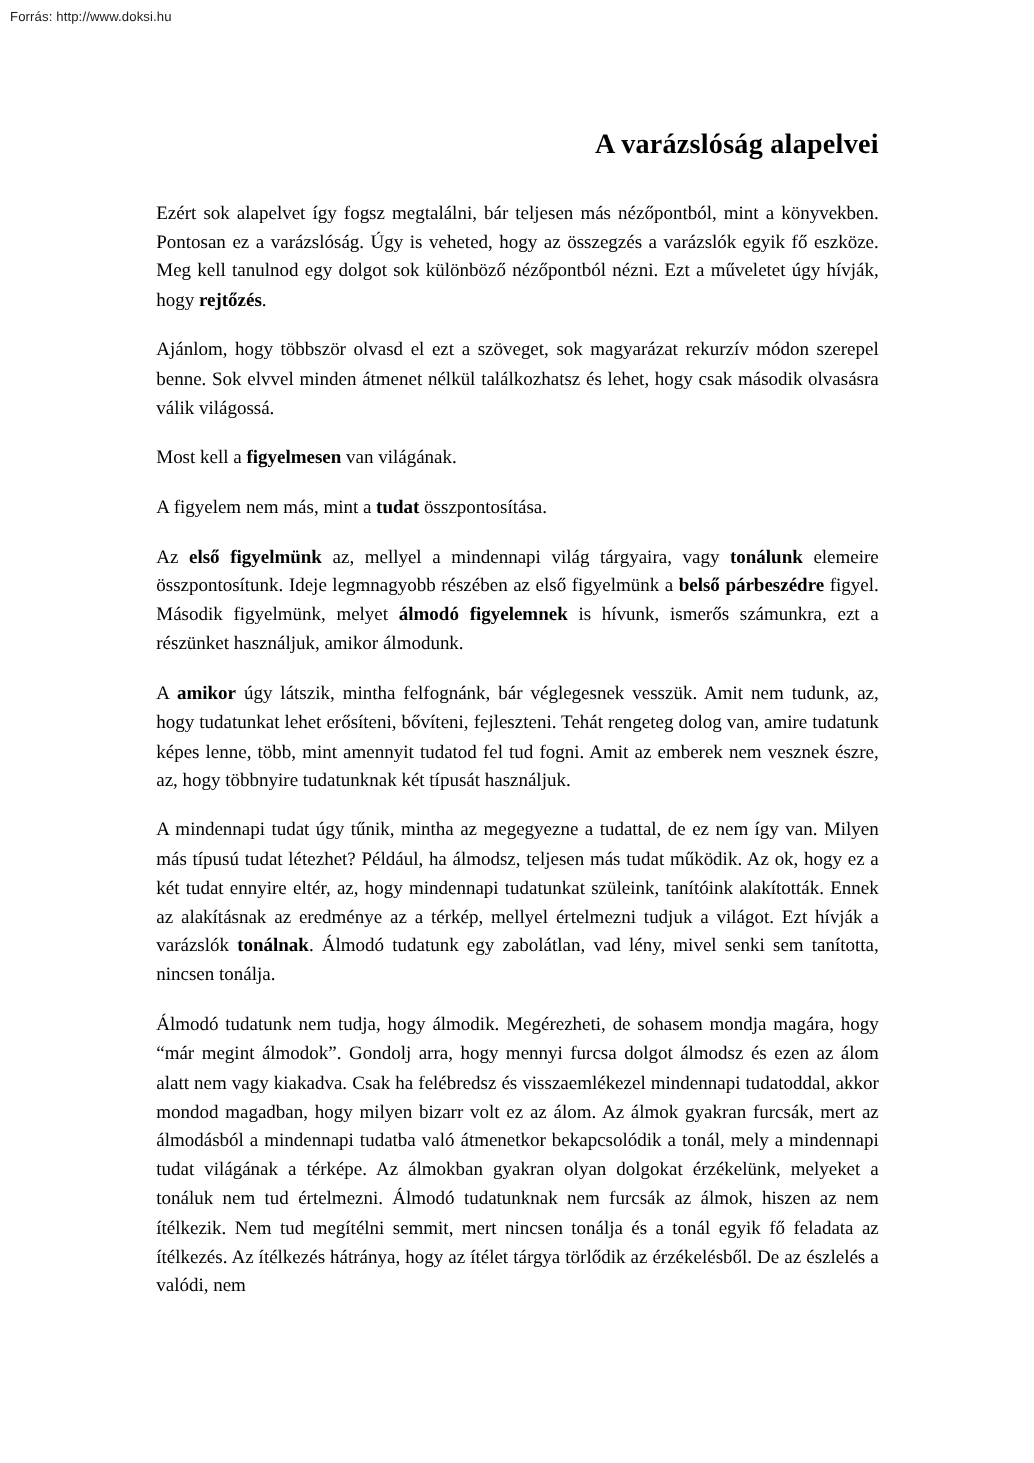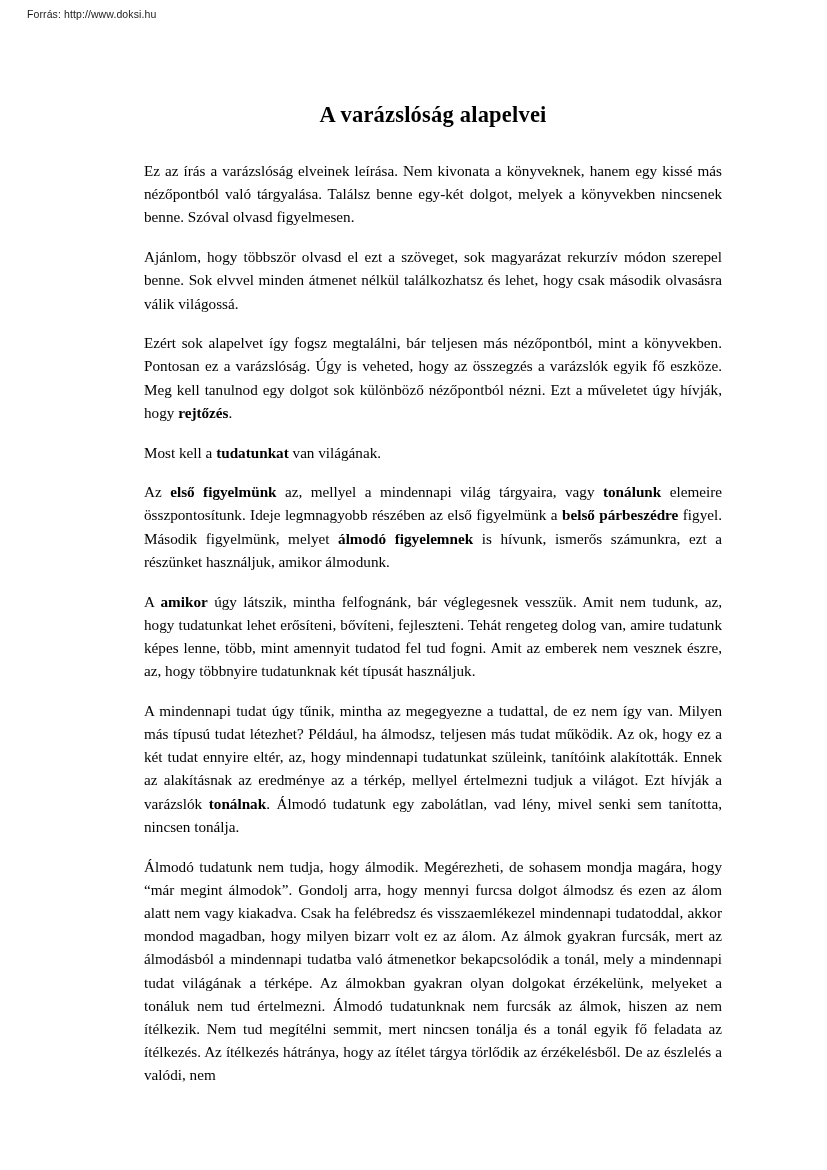--- a/index.html
+++ b/index.html
@@ -15,21 +15,20 @@
     color: #000000;
     overflow: hidden;
   }
   #page {
     position: absolute;
     top: 0;
     left: 0;
     width: 678px;
     height: 1170px;
     background: #ffffff;
-    margin-left: 19px;
   }
   #source-header {
     position: absolute;
     top: 8px;
     left: 8px;
     font-family: "Liberation Sans", "DejaVu Sans", sans-serif;
     font-size: 10.5px;
     line-height: 13px;
     color: #1a1a1a;
     letter-spacing: 0.1px;
@@ -37,21 +36,21 @@
   }
   #content {
     position: absolute;
     left: 125px;
     top: 95px;
     width: 578px;
   }
   .doc-title {
     font-size: 22.5px;
     font-weight: bold;
-    text-align: center;
+    text-align: right;
     margin: 0 0 0 0;
     padding-top: 6px;
     line-height: 28px;
     letter-spacing: 0.2px;
   }
   .byline-block {
     margin-top: 27px;
     text-align: center;
     font-weight: bold;
     font-size: 15px;
@@ -85,24 +84,24 @@
   <div id="source-header">Forrás: http://www.doksi.hu</div>
 
   <div id="content">
 
     <h1 class="doc-title">A varázslóság alapelvei</h1>
 
     <div class="byline-block">
     </div>
 
     <div id="par-wrap">
-        <p class="body-par"><span>Ez az írás a varázslóság elveinek leírása. Nem kivonata a könyveknek, hanem egy kissé más nézőpontból való tárgyalása. Találsz benne egy-két dolgot, melyek a könyvekben nincsenek benne. Szóval olvasd figyelmesen.</span></p>
+        <p class="body-par"><span>Ezért sok alapelvet így fogsz megtalálni, bár teljesen más nézőpontból, mint a könyvekben. Pontosan ez a varázslóság. Úgy is veheted, hogy az összegzés a varázslók egyik fő eszköze. Meg kell tanulnod egy dolgot sok különböző nézőpontból nézni. Ezt a műveletet úgy hívják, hogy </span><b>rejtőzés</b><span>.</span></p>
         <p class="body-par"><span>Ajánlom, hogy többször olvasd el ezt a szöveget, sok magyarázat rekurzív módon szerepel benne. Sok elvvel minden átmenet nélkül találkozhatsz és lehet, hogy csak második olvasásra válik világossá.</span></p>
-        <p class="body-par"><span>Ezért sok alapelvet így fogsz megtalálni, bár teljesen más nézőpontból, mint a könyvekben. Pontosan ez a varázslóság. Úgy is veheted, hogy az összegzés a varázslók egyik fő eszköze. Meg kell tanulnod egy dolgot sok különböző nézőpontból nézni. Ezt a műveletet úgy hívják, hogy </span><b>rejtőzés</b><span>.</span></p>
-        <p class="body-par"><span>Most kell a </span><b>tudatunkat</b><span> van világának.</span></p>
+        <p class="body-par"><span>Most kell a </span><b>figyelmesen</b><span> van világának.</span></p>
+        <p class="body-par"><span>A figyelem nem más, mint a </span><b>tudat</b><span> összpontosítása.</span></p>
         <p class="body-par"><span>Az </span><b>első figyelmünk</b><span> az, mellyel a mindennapi világ tárgyaira, vagy </span><b>tonálunk</b><span> elemeire összpontosítunk. Ideje legmnagyobb részében az első figyelmünk a </span><b>belső párbeszédre</b><span> figyel. Második figyelmünk, melyet </span><b>álmodó figyelemnek</b><span> is hívunk, ismerős számunkra, ezt a részünket használjuk, amikor álmodunk.</span></p>
         <p class="body-par"><span>A </span><b>amikor</b><span> úgy látszik, mintha felfognánk, bár véglegesnek vesszük. Amit nem tudunk, az, hogy tudatunkat lehet erősíteni, bővíteni, fejleszteni. Tehát rengeteg dolog van, amire tudatunk képes lenne, több, mint amennyit tudatod fel tud fogni. Amit az emberek nem vesznek észre, az, hogy többnyire tudatunknak két típusát használjuk.</span></p>
         <p class="body-par"><span>A mindennapi tudat úgy tűnik, mintha az megegyezne a tudattal, de ez nem így van. Milyen más típusú tudat létezhet? Például, ha álmodsz, teljesen más tudat működik. Az ok, hogy ez a két tudat ennyire eltér, az, hogy mindennapi tudatunkat szüleink, tanítóink alakították. Ennek az alakításnak az eredménye az a térkép, mellyel értelmezni tudjuk a világot. Ezt hívják a varázslók </span><b>tonálnak</b><span>. Álmodó tudatunk egy zabolátlan, vad lény, mivel senki sem tanította, nincsen tonálja.</span></p>
         <p class="body-par"><span>Álmodó tudatunk nem tudja, hogy álmodik. Megérezheti, de sohasem mondja magára, hogy “már megint álmodok”. Gondolj arra, hogy mennyi furcsa dolgot álmodsz és ezen az álom alatt nem vagy kiakadva. Csak ha felébredsz és visszaemlékezel mindennapi tudatoddal, akkor mondod magadban, hogy milyen bizarr volt ez az álom. Az álmok gyakran furcsák, mert az álmodásból a mindennapi tudatba való átmenetkor bekapcsolódik a tonál, mely a mindennapi tudat világának a térképe. Az álmokban gyakran olyan dolgokat érzékelünk, melyeket a tonáluk nem tud értelmezni. Álmodó tudatunknak nem furcsák az álmok, hiszen az nem ítélkezik. Nem tud megítélni semmit, mert nincsen tonálja és a tonál egyik fő feladata az ítélkezés. Az ítélkezés hátránya, hogy az ítélet tárgya törlődik az érzékelésből. De az észlelés a valódi, nem</span></p>
       </div>
 
   </div>
 </div>
 
 </body></html>

